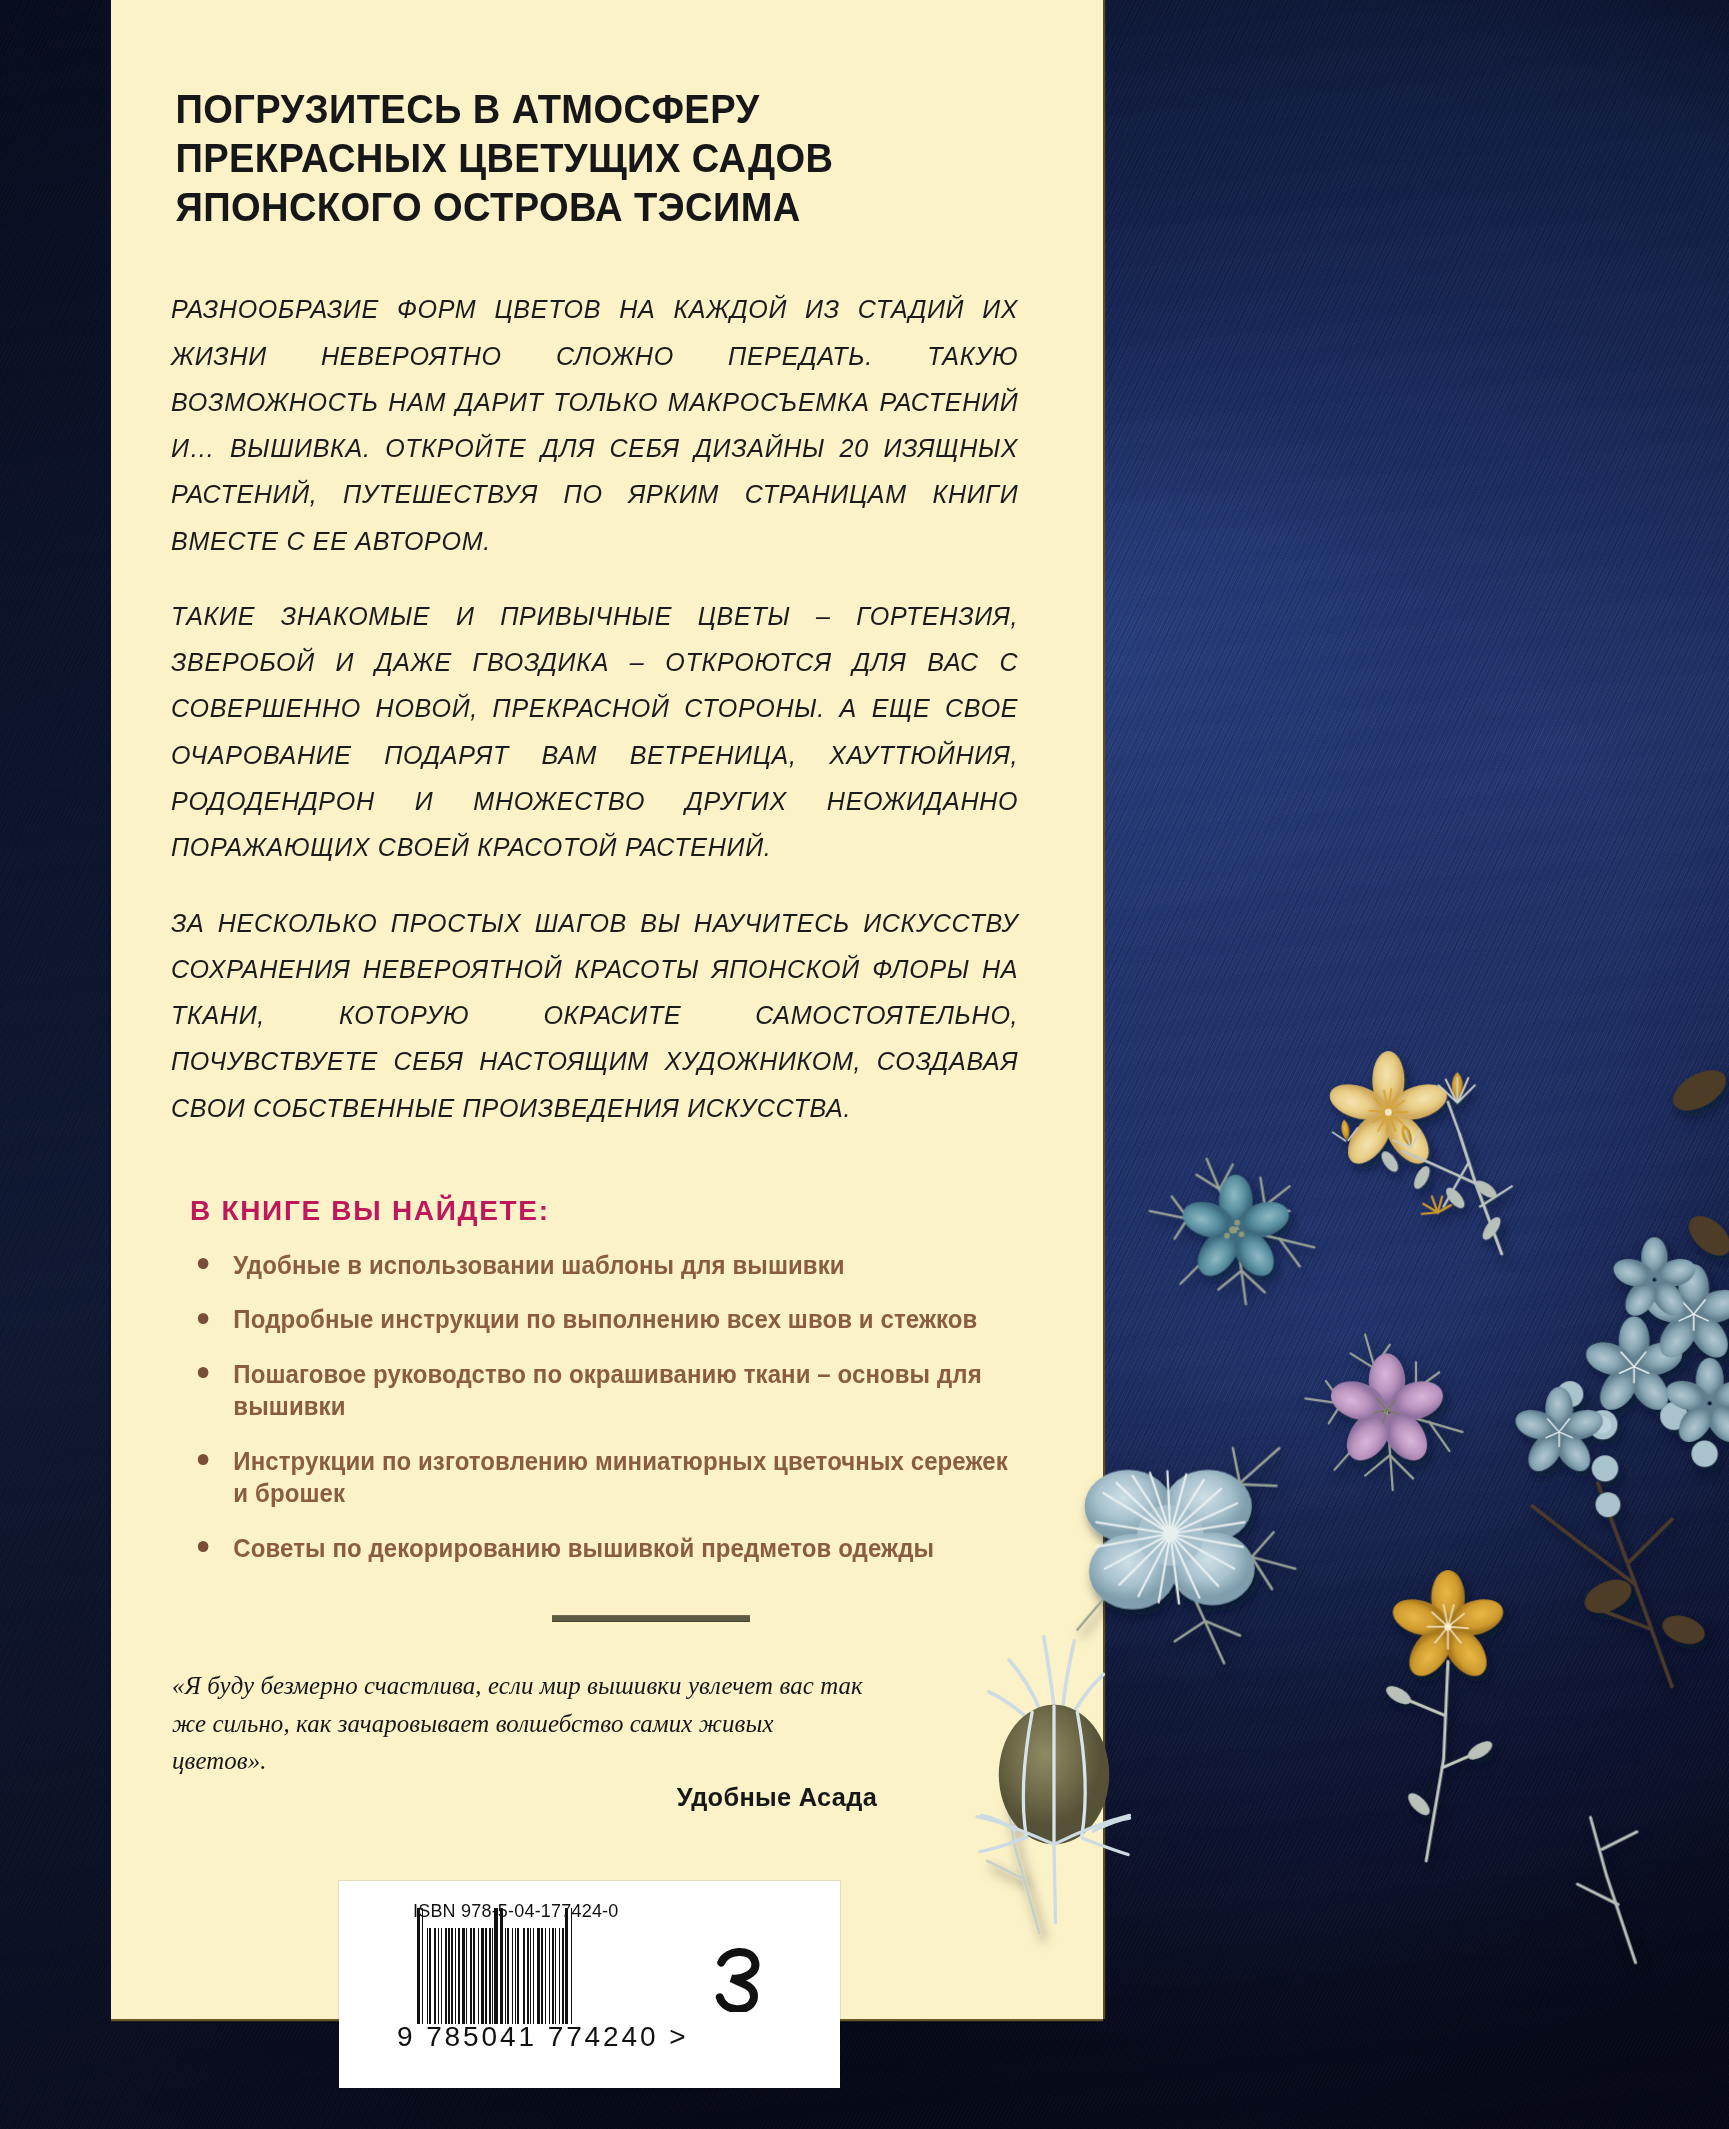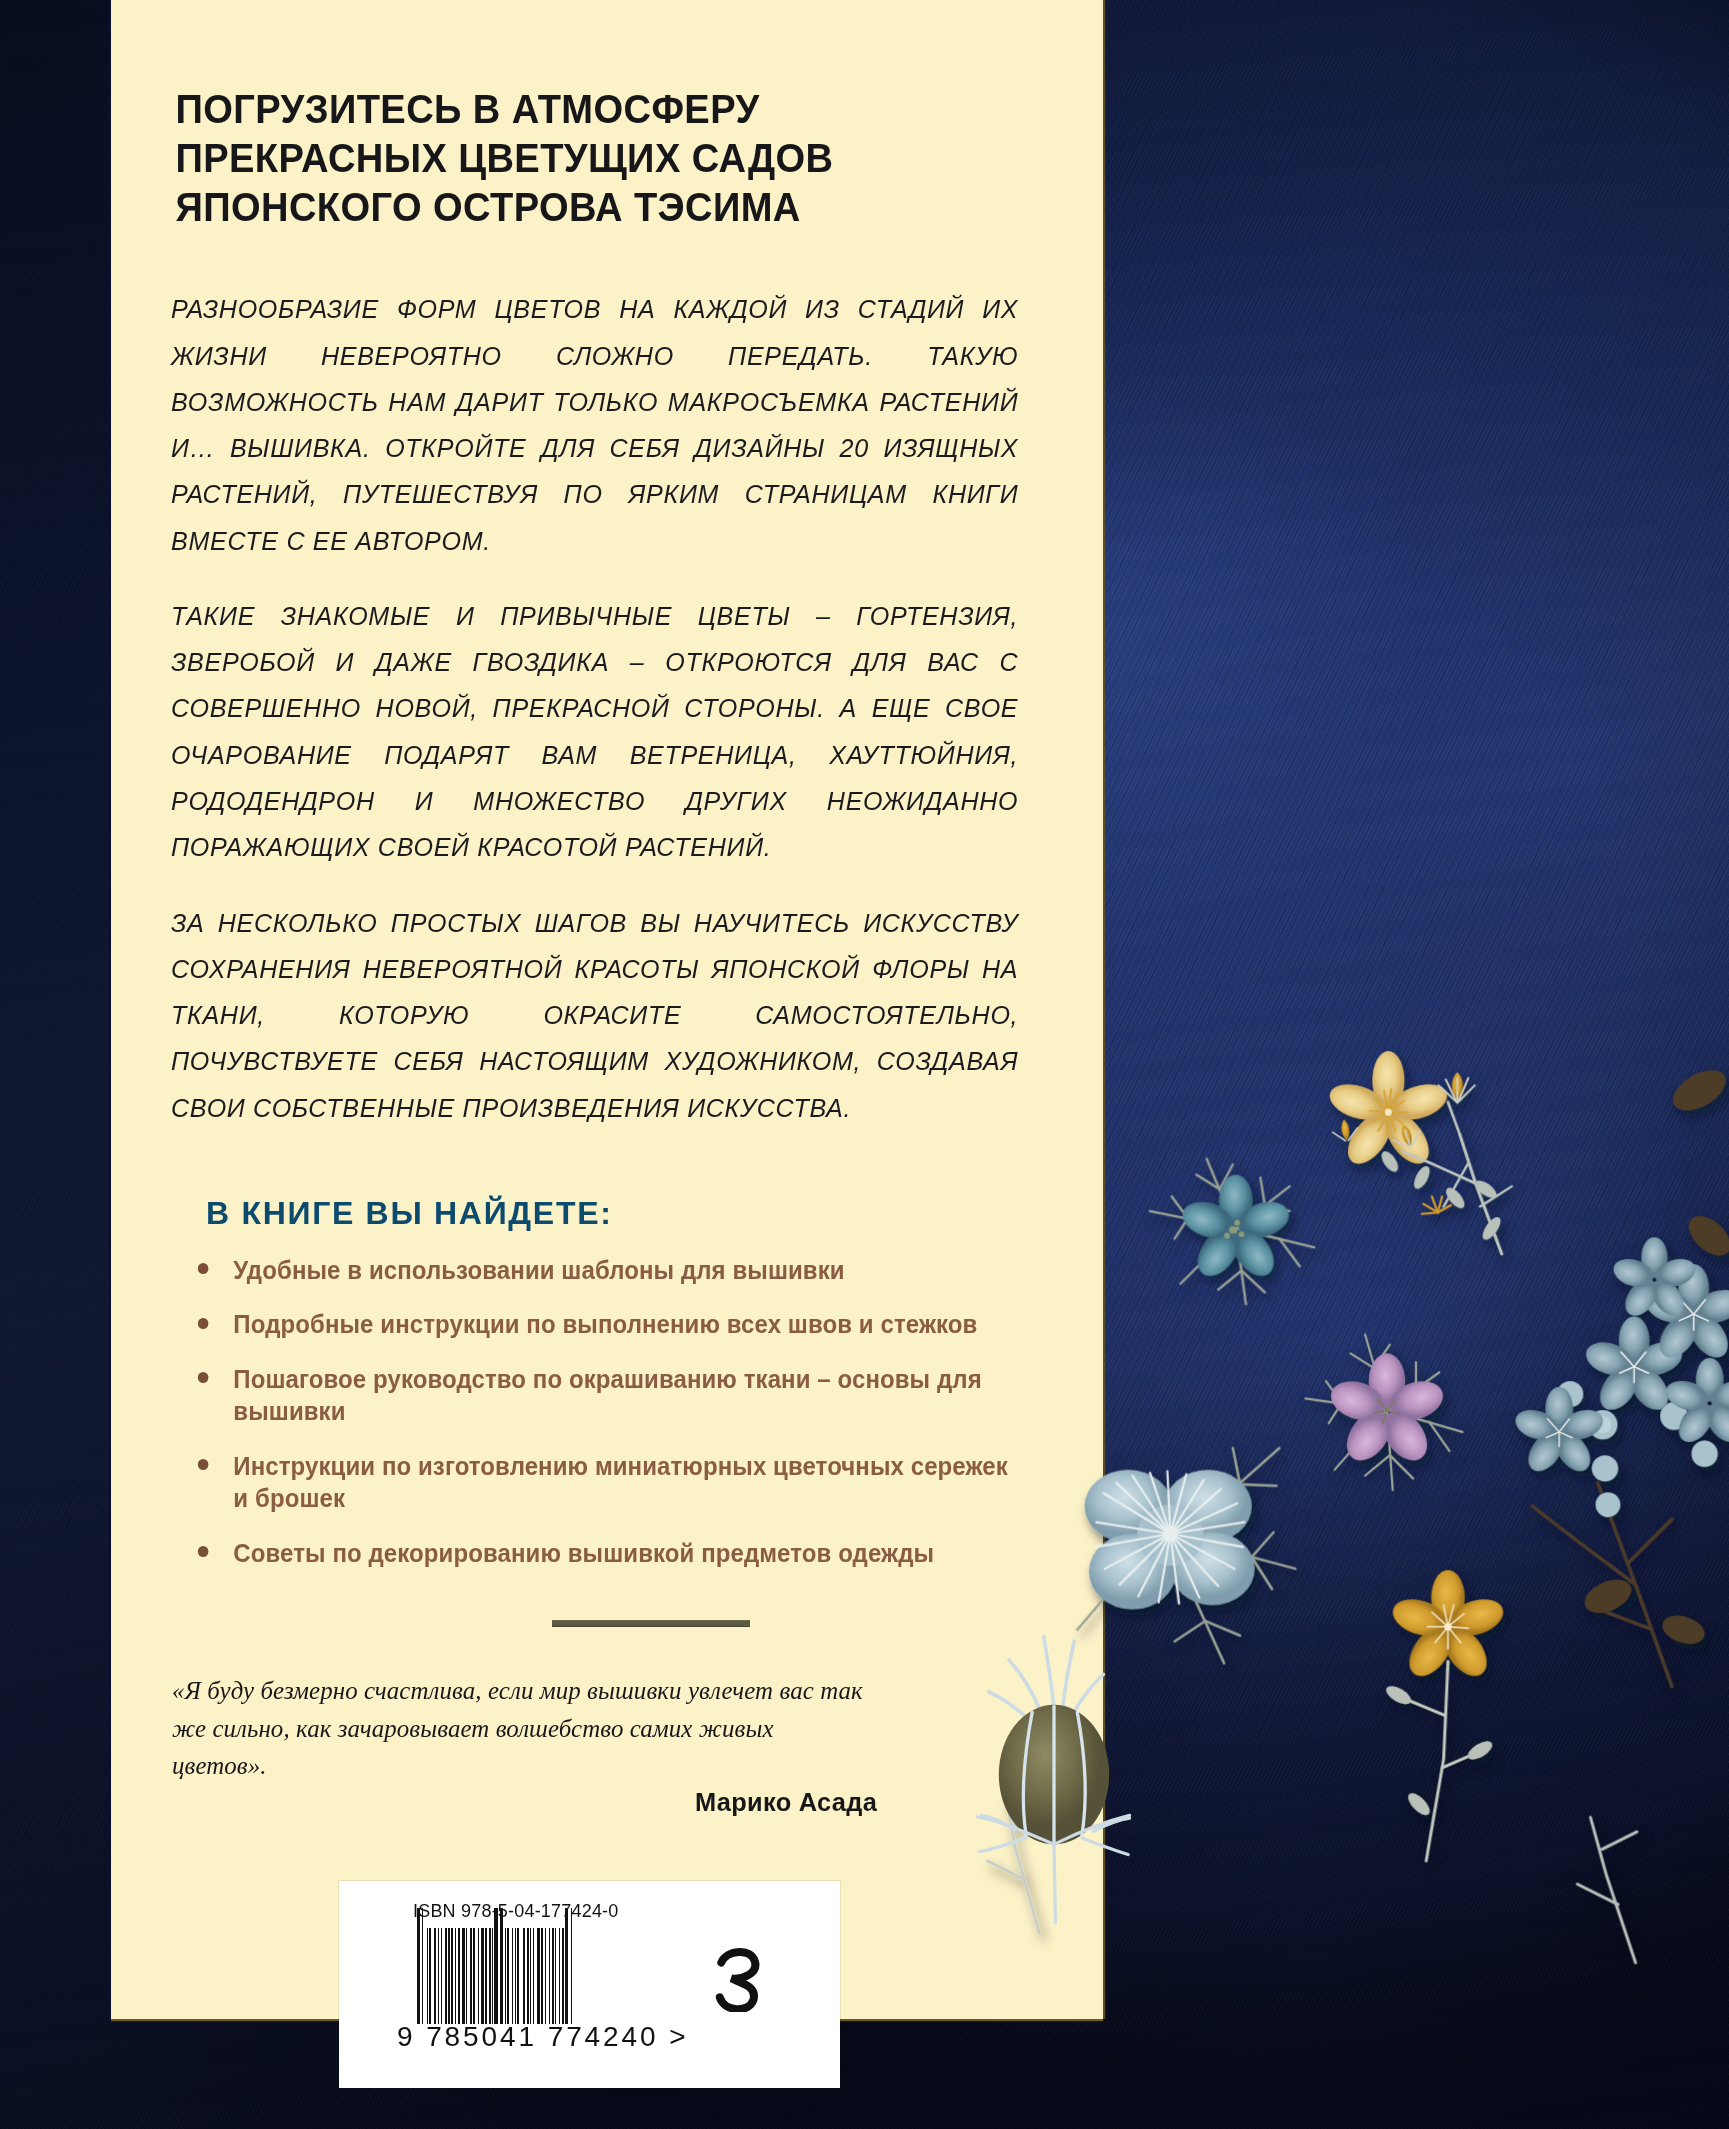--- a/index.html
+++ b/index.html
@@ -72,26 +72,26 @@
     text-transform:uppercase;
     transform:scaleX(0.965);transform-origin:left top;
     font-variant:small-caps;
   }
   .para:first-child{padding-top:39px;}
   .para.last{margin-bottom:0;}
 
   
   .find-block{padding:48px 0 0 35px;}
   .find-title{
-    margin:0 0 22px 16px;
+    margin:0 0 22px 0;
     font-family:"Liberation Sans", sans-serif;
     font-weight:700;
-    font-size:32px;
+    font-size:28px;
     letter-spacing:1.7px;
-    color:#0c4a6e;
+    color:#be185d;
     text-transform:uppercase;
   }
   ul.find-list{margin:4px;padding:0;list-style:none;}
   ul.find-list li{
     position:relative;
     margin:0 0 22px 0;
     padding-left:41px;
     font-family:"Liberation Sans", sans-serif;
     font-weight:700;
     font-size:25px;
@@ -568,21 +568,21 @@
           <li><span class="dot"></span><span>Советы по декорированию вышивкой предметов одежды</span></li>
         </ul>
       </div>
 
       <div class="divider-wrap">
         <span class="divider"></span>
       </div>
 
       <div class="quote-block">
         <p class="quote">«Я буду безмерно счастлива, если мир вышивки увлечет вас так же сильно, как зачаровывает волшебство самих живых цветов».</p>
-        <p class="quote-author">Марико Асада</p>
+        <p class="quote-author">Удобные Асада</p>
       </div>
 
     </div>
   </div>
 
   <svg id="pod-overlay" viewBox="0 0 300 470">
     <defs>
       <radialGradient id="gPod" cx="42%" cy="36%">
         <stop offset="0%" stop-color="#8e8a63"></stop>
           <stop offset="60%" stop-color="#6f6b49"></stop>

